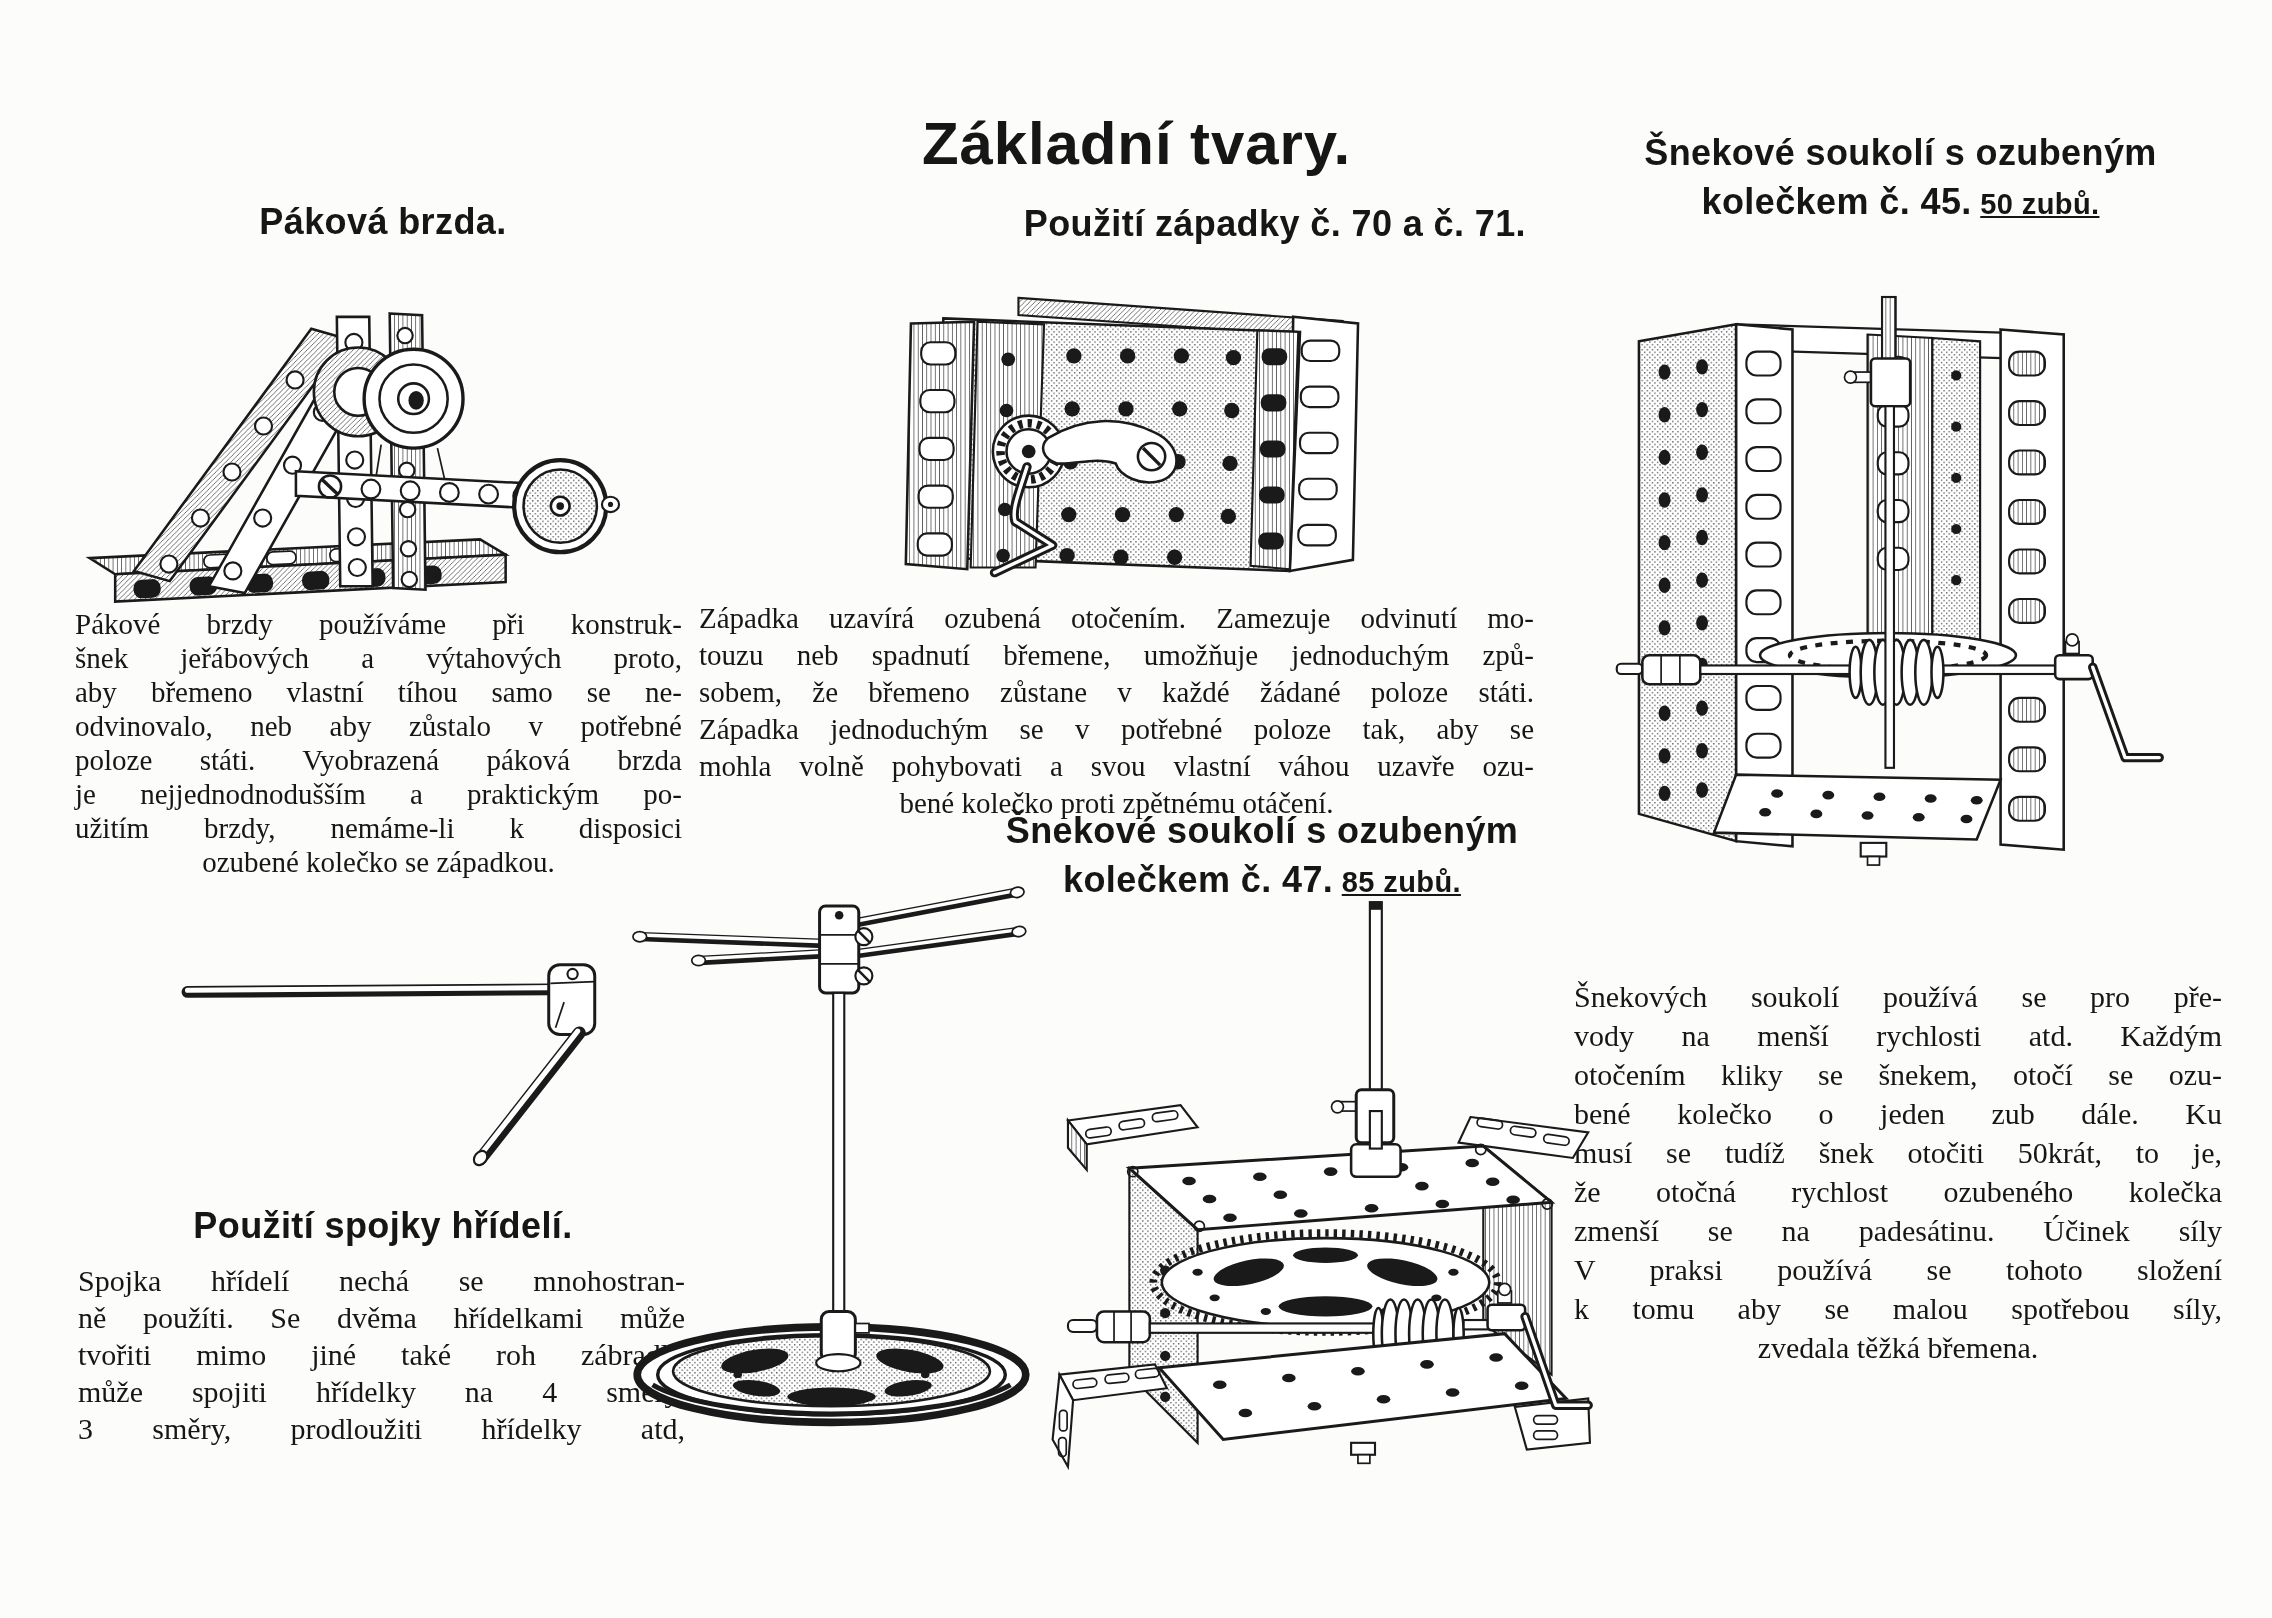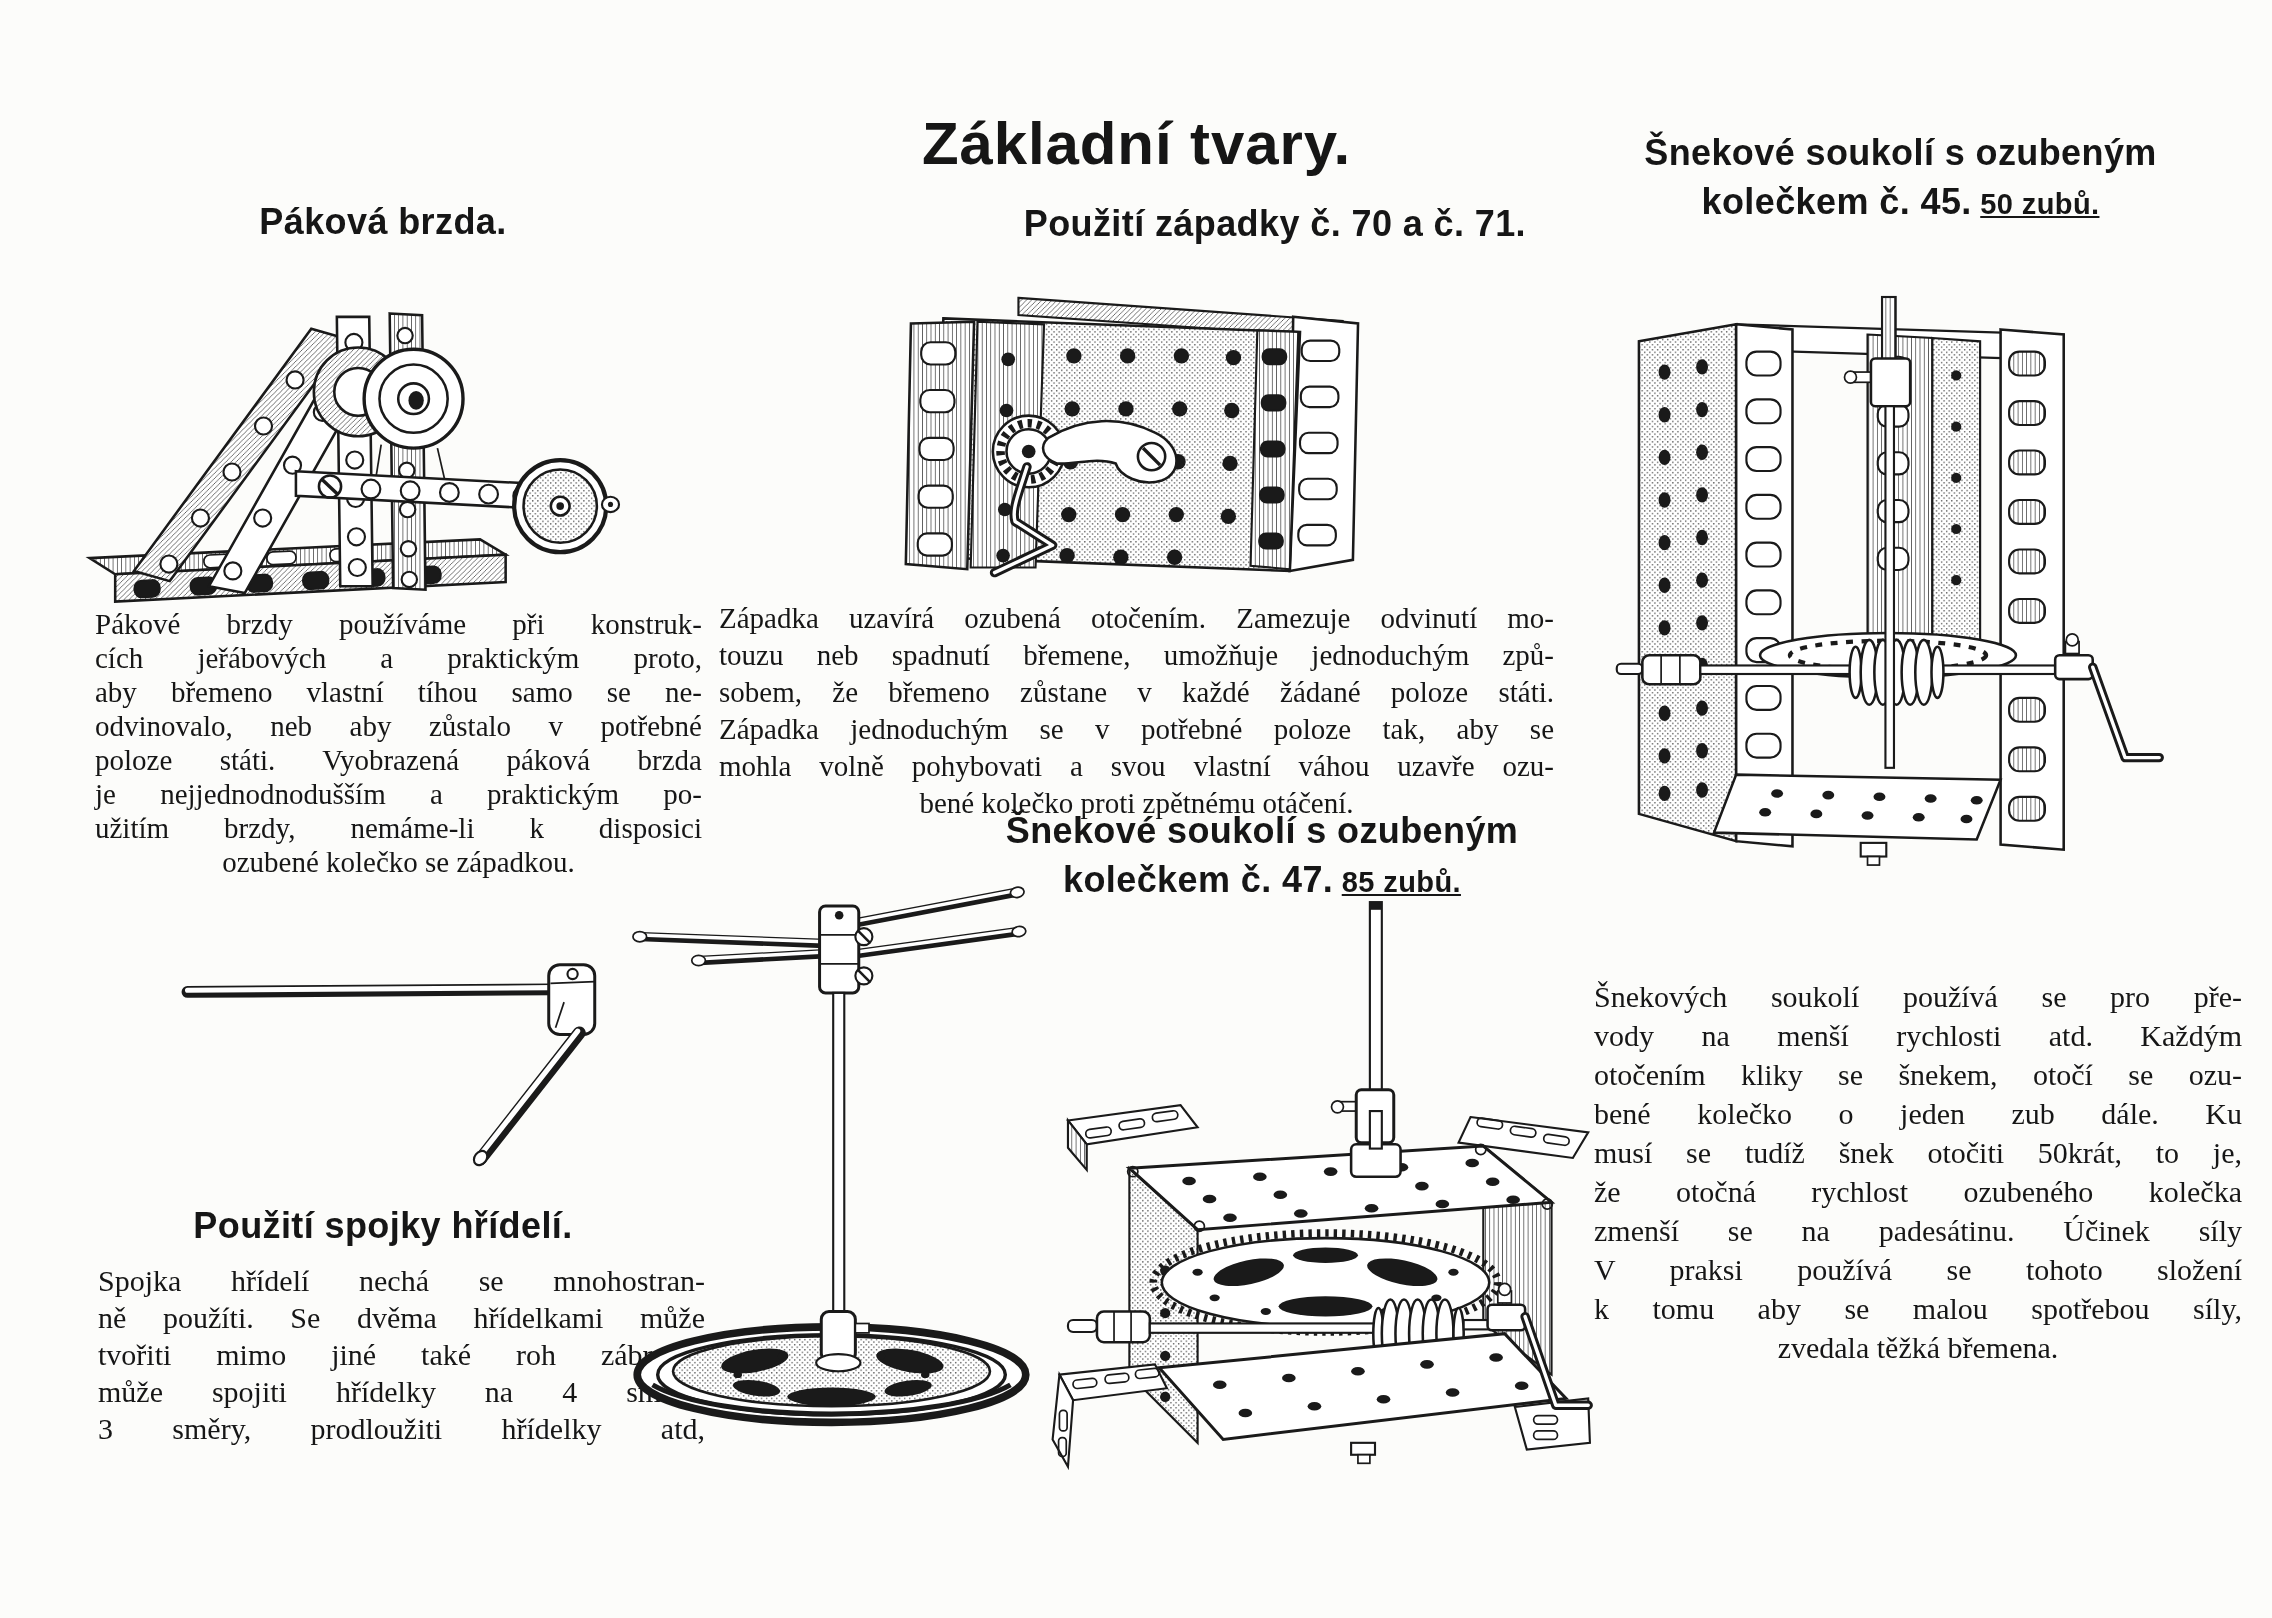--- a/index.html
+++ b/index.html
@@ -12,21 +12,21 @@
   .title{
     font-family:"Liberation Sans", sans-serif;font-weight:700;
     font-size:60px;letter-spacing:0.9px;text-align:center;width:100%;
   }
   .h{
     font-family:"Liberation Sans", sans-serif;font-weight:700;
     font-size:36px;letter-spacing:0.4px;text-align:center;
   }
   .h .zub{font-size:29px;margin-left:8.5px;text-decoration:underline;}
   .h2line{line-height:49px;}
-  .para{font-size:29px;margin-left:20px;}
+  .para{font-size:29px;}
   .para div{width:100%;}
   .jline{text-align:justify;text-align-last:justify;}
   .cline{text-align:center;text-align-last:center;}
   .lh40 div{line-height:34px;}
   .lh43 div{line-height:37px;}
   .lh455 div{line-height:39px;}
   svg{overflow:visible;}
 </style>
 </head>
 <body>
@@ -55,21 +55,21 @@
 
 <div class="abs h" style="left:708px;top:203px;width:818px;text-align:right;">Použití západky č. 70 a č. 71.</div>
 
 <div class="abs h h2line" style="left:1568px;top:128px;width:665px;">
   <div>Šnekové soukolí s ozubeným</div>
   <div><span>kolečkem č. 45.</span><span class="zub">50 zubů.</span></div>
 </div>
 
 <div class="abs para lh40" style="left:75px;top:607px;width:607px;">
   <div class="jline">Pákové brzdy používáme při konstruk-</div>
-  <div class="jline">cích jeřábových a praktickým proto,</div>
+  <div class="jline">šnek jeřábových a výtahových proto,</div>
   <div class="jline">aby břemeno vlastní tíhou samo se ne-</div>
   <div class="jline">odvinovalo, neb aby zůstalo v potřebné</div>
   <div class="jline">poloze státi. Vyobrazená páková brzda</div>
   <div class="jline">je nejjednodnodušším a praktickým po-</div>
   <div class="jline">užitím brzdy, nemáme-li k disposici</div>
   <div class="cline">ozubené kolečko se západkou.</div>
 </div>
 
 <div class="abs para lh43" style="left:699px;top:600px;width:835px;">
   <div class="jline">Západka uzavírá ozubená otočením. Zamezuje odvinutí mo-</div>

